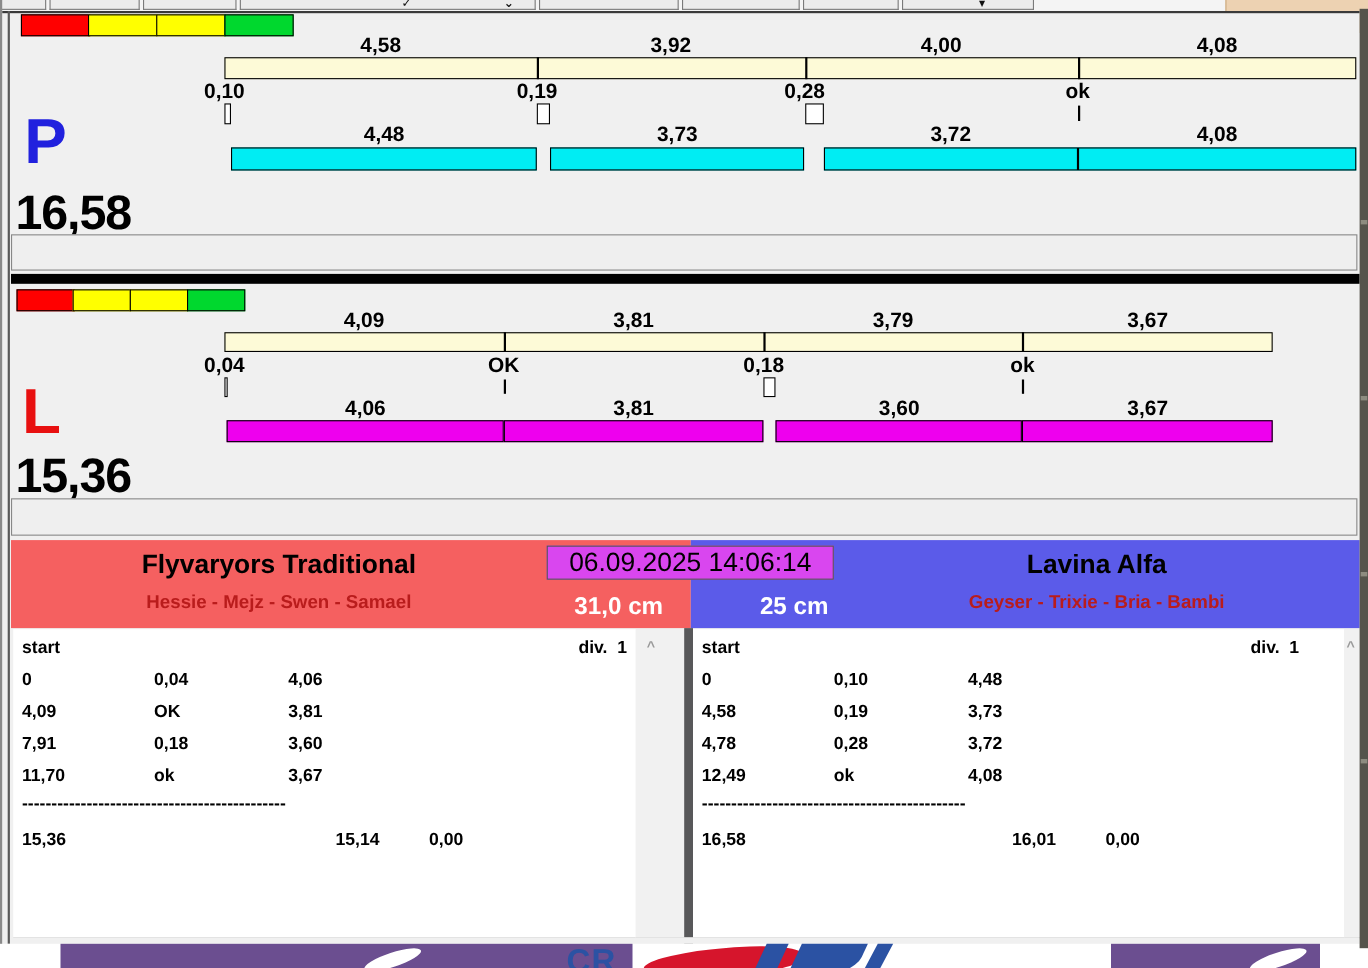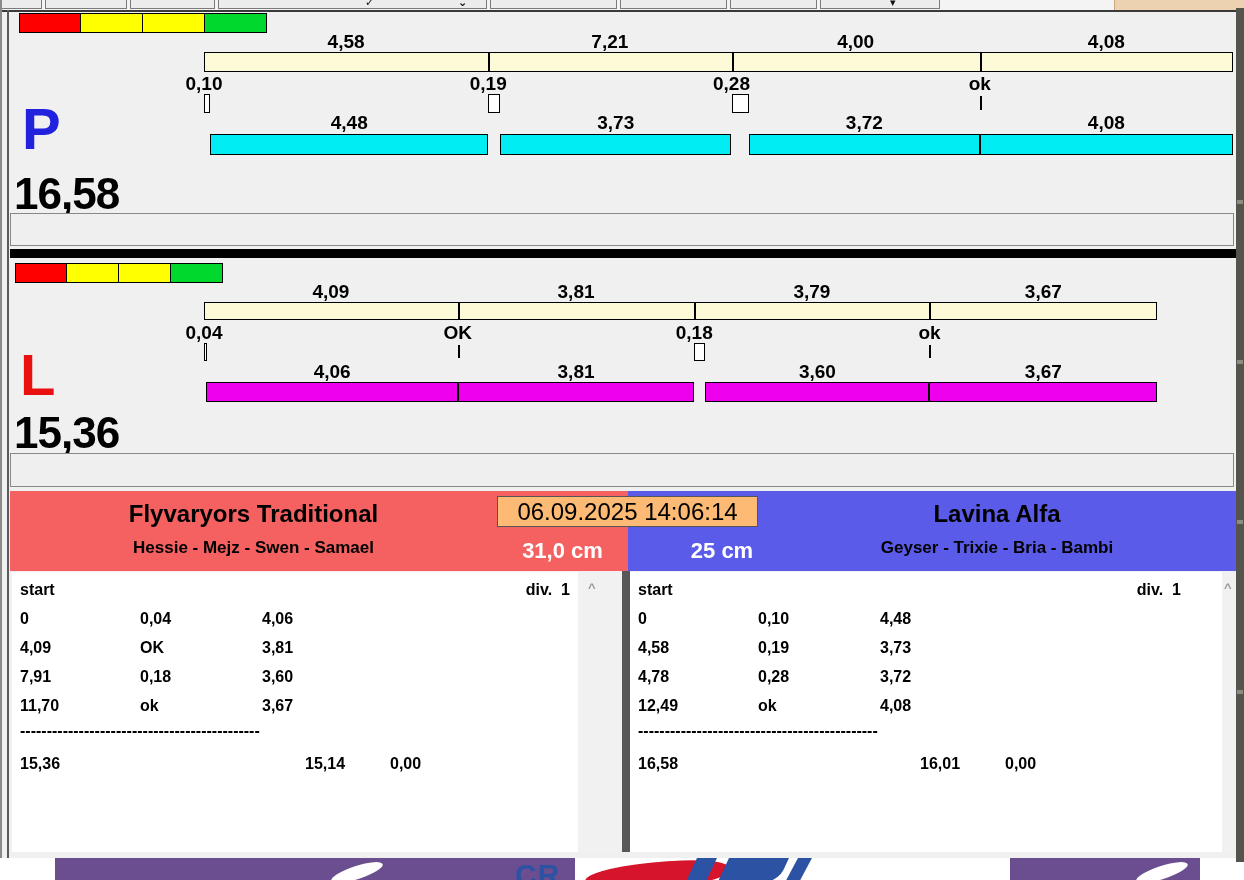--- a/index.html
+++ b/index.html
@@ -25,23 +25,23 @@
   .runbar{box-sizing:border-box;border:1px solid #000;}
   .num{font-size:19px;text-align:center;white-space:nowrap;}
   .passbox{background:#fff;border:1px solid #000;box-sizing:border-box;}
   .passline{background:#000;width:2px;}
   .lane-letter{font-size:58px;line-height:1;}
   .lane-total{font-size:44px;line-height:1;letter-spacing:-1px;color:#000;}
   .status-strip{left:10px;width:1224px;height:33px;background:#efefef;border:1px solid #888;box-sizing:border-box;}
   .black-div{left:10px;top:249px;width:1226px;height:9px;background:#000;}
   .hdr{top:491px;height:80px;}
   .hdr-title{font-size:24px;color:#000;text-align:center;}
-  .hdr-sub{font-size:17px;color:#000000;text-align:center;}
+  .hdr-sub{font-size:17px;color:#b91c1c;text-align:center;}
   .hdr-cm{font-size:22px;color:#fff;text-align:center;}
-  .datebox{left:497px;top:496px;width:261px;height:31px;background:#fdba74;border:1px solid #555;box-sizing:border-box;
+  .datebox{left:497px;top:496px;width:261px;height:31px;background:#d946ef;border:1px solid #555;box-sizing:border-box;
            font-size:24px;font-weight:normal;text-align:center;line-height:30px;}
   .tablewhite{top:572px;height:280px;background:#fff;border-bottom:1px solid #999;}
   .scrollstrip{top:572px;height:280px;background:#f1f1f1;border-bottom:1px solid #999;}
   .chevron{font-size:13px;color:#9a9a9a;font-weight:bold;}
   .tbl-divider{left:622px;top:571px;width:8px;height:287px;background:#58585a;}
   .trow{font-size:16px;white-space:nowrap;}
   .pre{white-space:pre;}
   .graybelow{left:10px;top:852px;width:1226px;height:6px;background:#f0f0f0;}
   .banner{left:0;top:858px;width:1244px;height:22px;background:#fff;}
   .purple{top:858px;height:22px;background:#6b4e90;}
@@ -78,21 +78,21 @@
   <div id="lane-root">
       <div class="abs light-cell" style="left: 19px; top: 13px; width: 63px; height: 20px; background: rgb(255, 0, 0); margin-left: 0px;"></div>
       <div class="abs light-cell" style="left: 81px; top: 13px; width: 63px; height: 20px; background: rgb(255, 255, 0); margin-left: -1px;"></div>
       <div class="abs light-cell" style="left: 143px; top: 13px; width: 63px; height: 20px; background: rgb(255, 255, 0); margin-left: -1px;"></div>
       <div class="abs light-cell" style="left: 205px; top: 13px; width: 63px; height: 20px; background: rgb(0, 216, 46); margin-left: -1px;"></div>
       <div class="abs cream" style="left: 204px; top: 52px; width: 1028.95px; height: 20px;"></div>
       <div class="abs cream-div" style="left: 488.235px; top: 52px; height: 20px;"></div>
       <div class="abs cream-div" style="left: 731.51px; top: 52px; height: 20px;"></div>
       <div class="abs cream-div" style="left: 979.75px; top: 52px; height: 20px;"></div>
       <div class="abs num" style="left: 306.117px; top: 31px; width: 80px;">4,58</div>
-      <div class="abs num" style="left: 569.872px; top: 31px; width: 80px;">7,21</div>
+      <div class="abs num" style="left: 569.872px; top: 31px; width: 80px;">3,92</div>
       <div class="abs num" style="left: 815.63px; top: 31px; width: 80px;">4,00</div>
       <div class="abs num" style="left: 1066.35px; top: 31px; width: 80px;">4,08</div>
       <div class="abs num" style="left: 164px; top: 73px; width: 80px;">0,10</div>
       <div class="abs passbox" style="left: 204px; top: 94px; width: 6.206px; height: 19px;"></div>
       <div class="abs num" style="left: 448.235px; top: 73px; width: 80px;">0,19</div>
       <div class="abs passbox" style="left: 488.235px; top: 94px; width: 11.7914px; height: 19px;"></div>
       <div class="abs num" style="left: 691.51px; top: 73px; width: 80px;">0,28</div>
       <div class="abs passbox" style="left: 731.51px; top: 94px; width: 17.3768px; height: 19px;"></div>
       <div class="abs num" style="left: 939.75px; top: 73px; width: 80px;">ok</div>
       <div class="abs passline" style="left: 979.75px; top: 96px; height: 14px;"></div>

